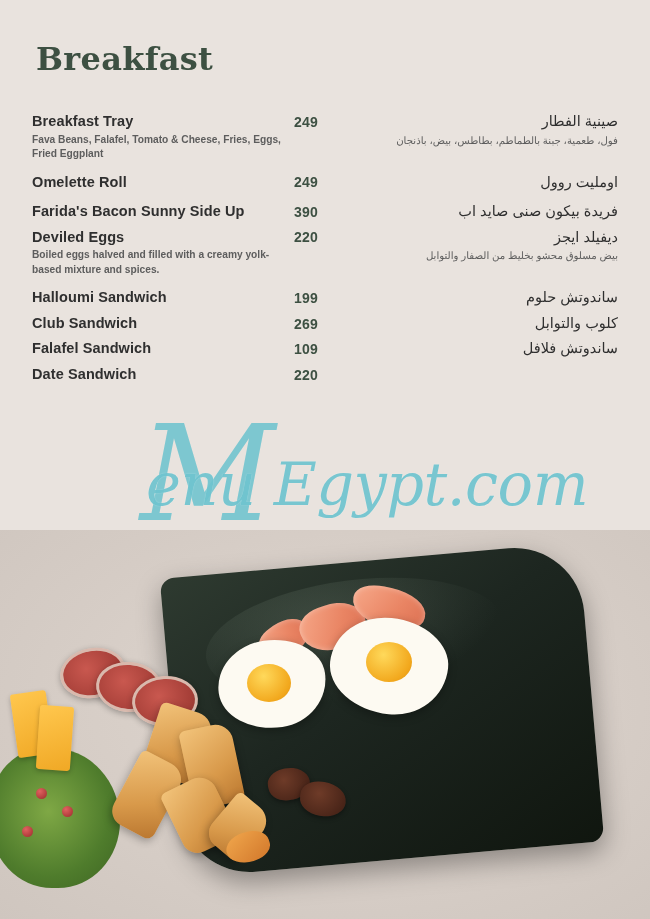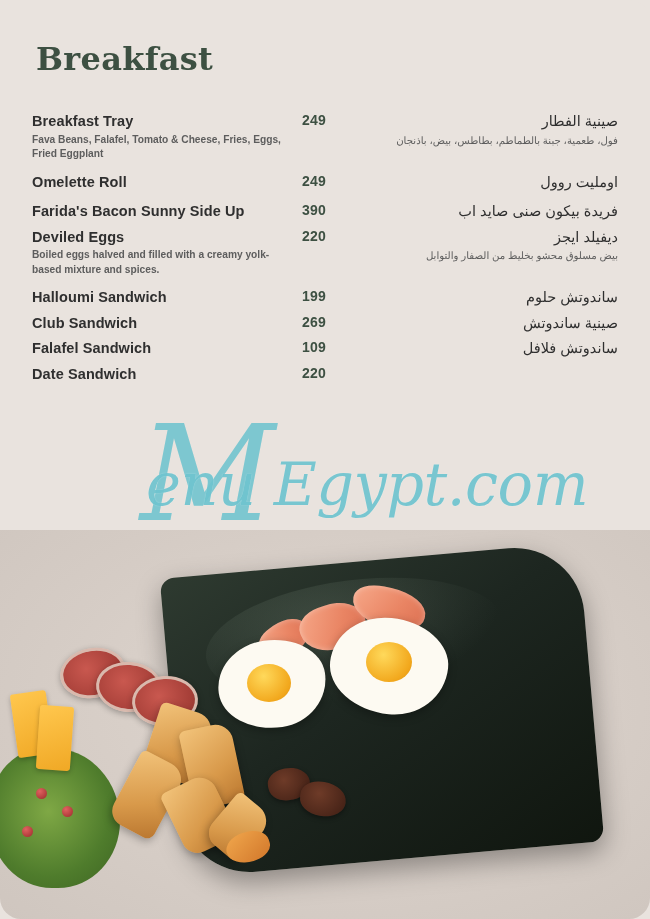--- a/index.html
+++ b/index.html
@@ -12,21 +12,20 @@
     font-family: "Liberation Sans", sans-serif;
     background: #e9e3de;
     position: relative;
   }
   .page {
     position: relative;
     width: 650px;
     height: 919px;
     background: #e9e3de;
     overflow: hidden;
-    border-radius: 21px;
   }
   .title {
     position: absolute;
     left: 36px;
     top: 40px;
     font-family: "DejaVu Serif", serif;
     font-size: 32px;
     font-weight: bold;
     color: #3d5042;
     letter-spacing: 0.3px;
@@ -37,23 +36,22 @@
     top: 112px;
     width: 586px;
   }
   .row {
     position: relative;
     width: 100%;
     margin-bottom: 2px;
   }
   .row-main {
     display: flex;
-    align-items: flex-start;
+    align-items: center;
     width: 100%;
-    gap: 8px;
   }
   .name-en {
     width: 258px;
     font-size: 14.5px;
     font-weight: bold;
     color: #2f2f2f;
     line-height: 1.35;
     letter-spacing: 0.1px;
   }
   .price {
@@ -315,21 +313,21 @@
         <div class="price">199</div>
         <div class="name-ar">ساندوتش حلوم</div>
       </div>
     </div>
     <div class="spacer-4"></div>
 
     <div class="row">
       <div class="row-main">
         <div class="name-en">Club Sandwich</div>
         <div class="price">269</div>
-        <div class="name-ar">صينية ساندوتش</div>
+        <div class="name-ar">كلوب والتوابل</div>
       </div>
     </div>
     <div class="spacer-4"></div>
 
     <div class="row">
       <div class="row-main">
         <div class="name-en">Falafel Sandwich</div>
         <div class="price">109</div>
         <div class="name-ar">ساندوتش فلافل</div>
       </div>

